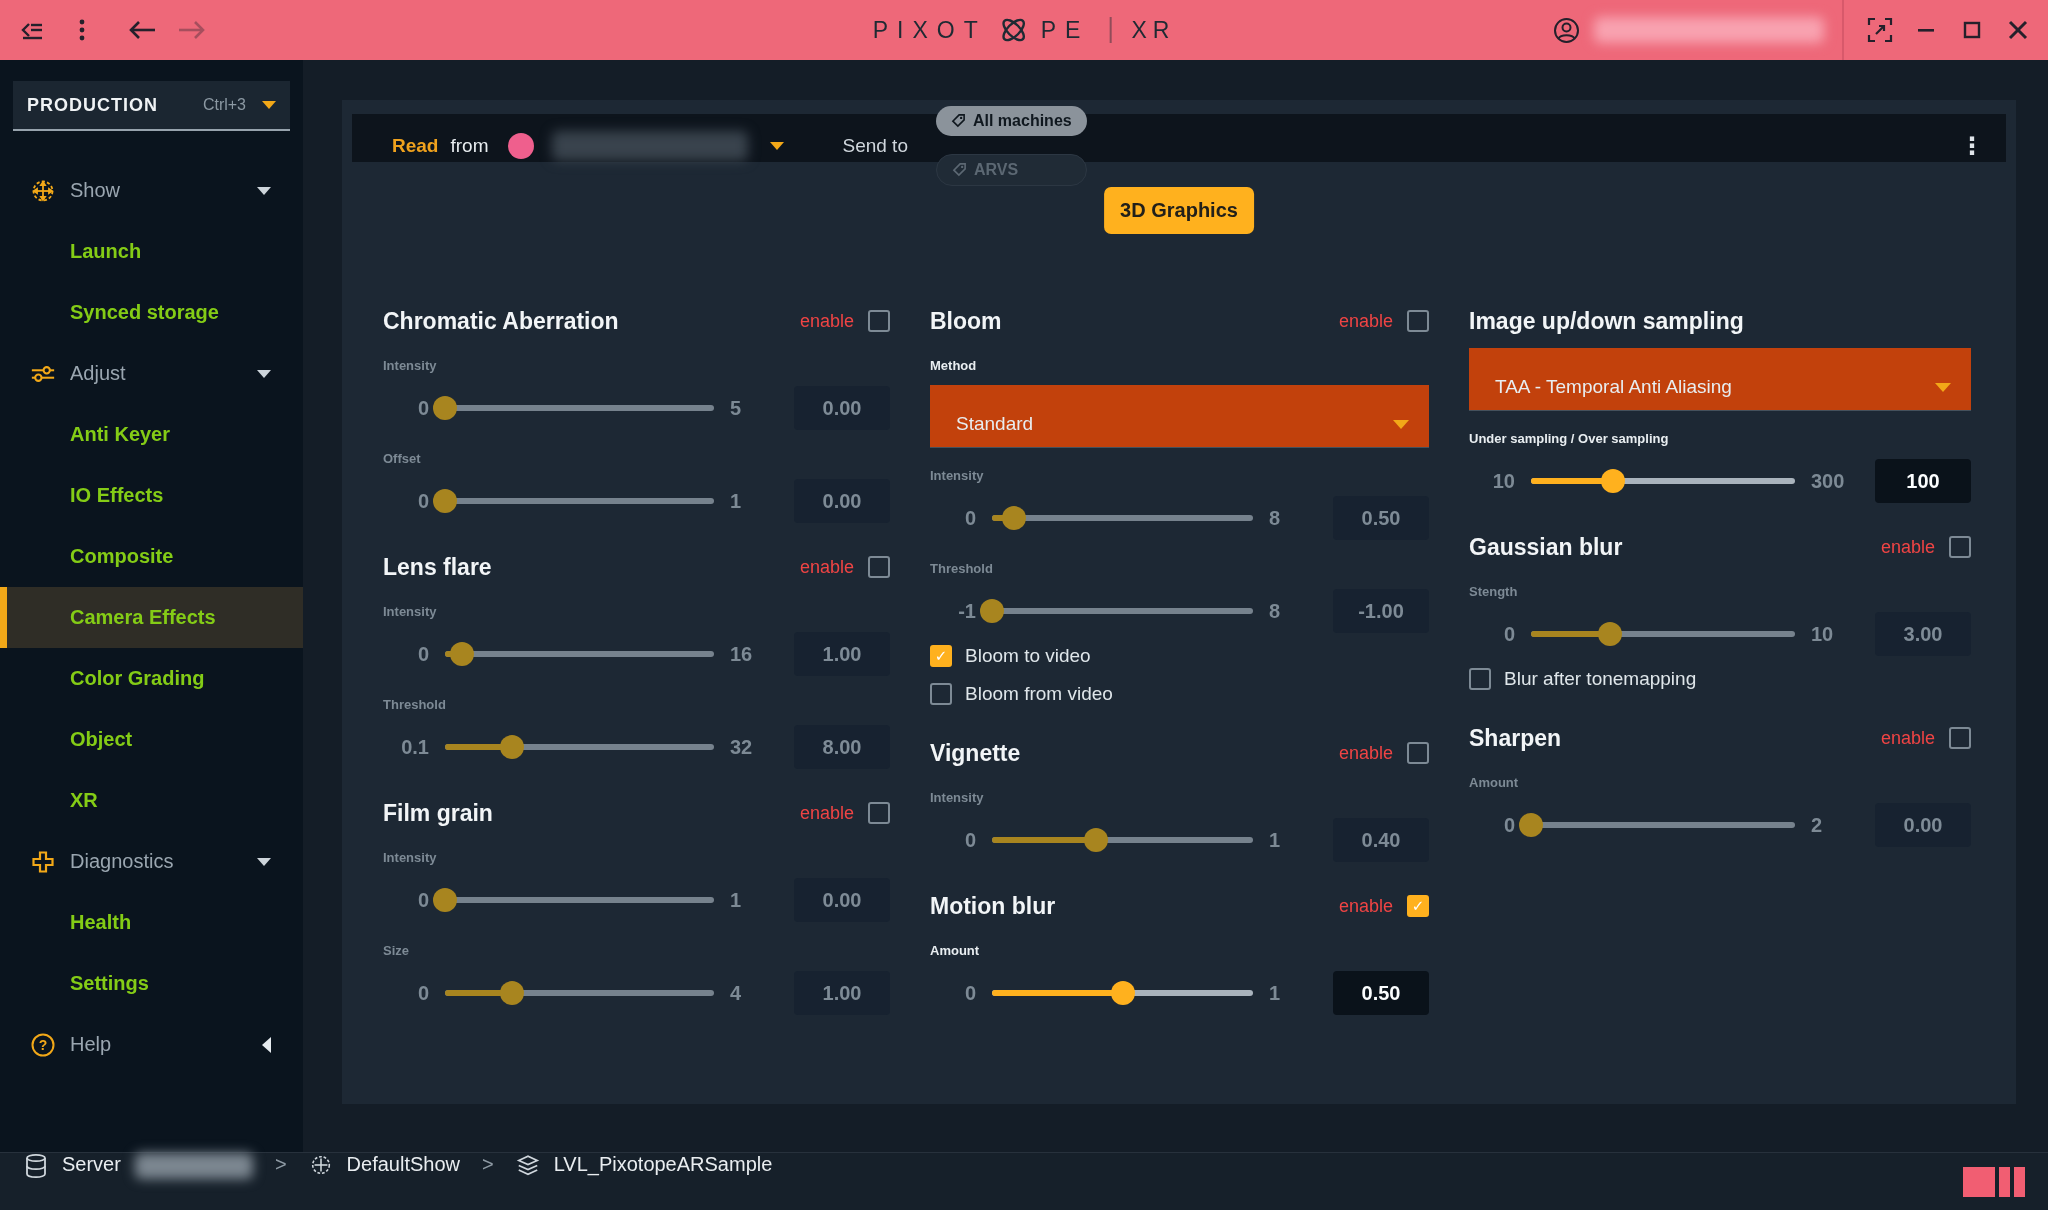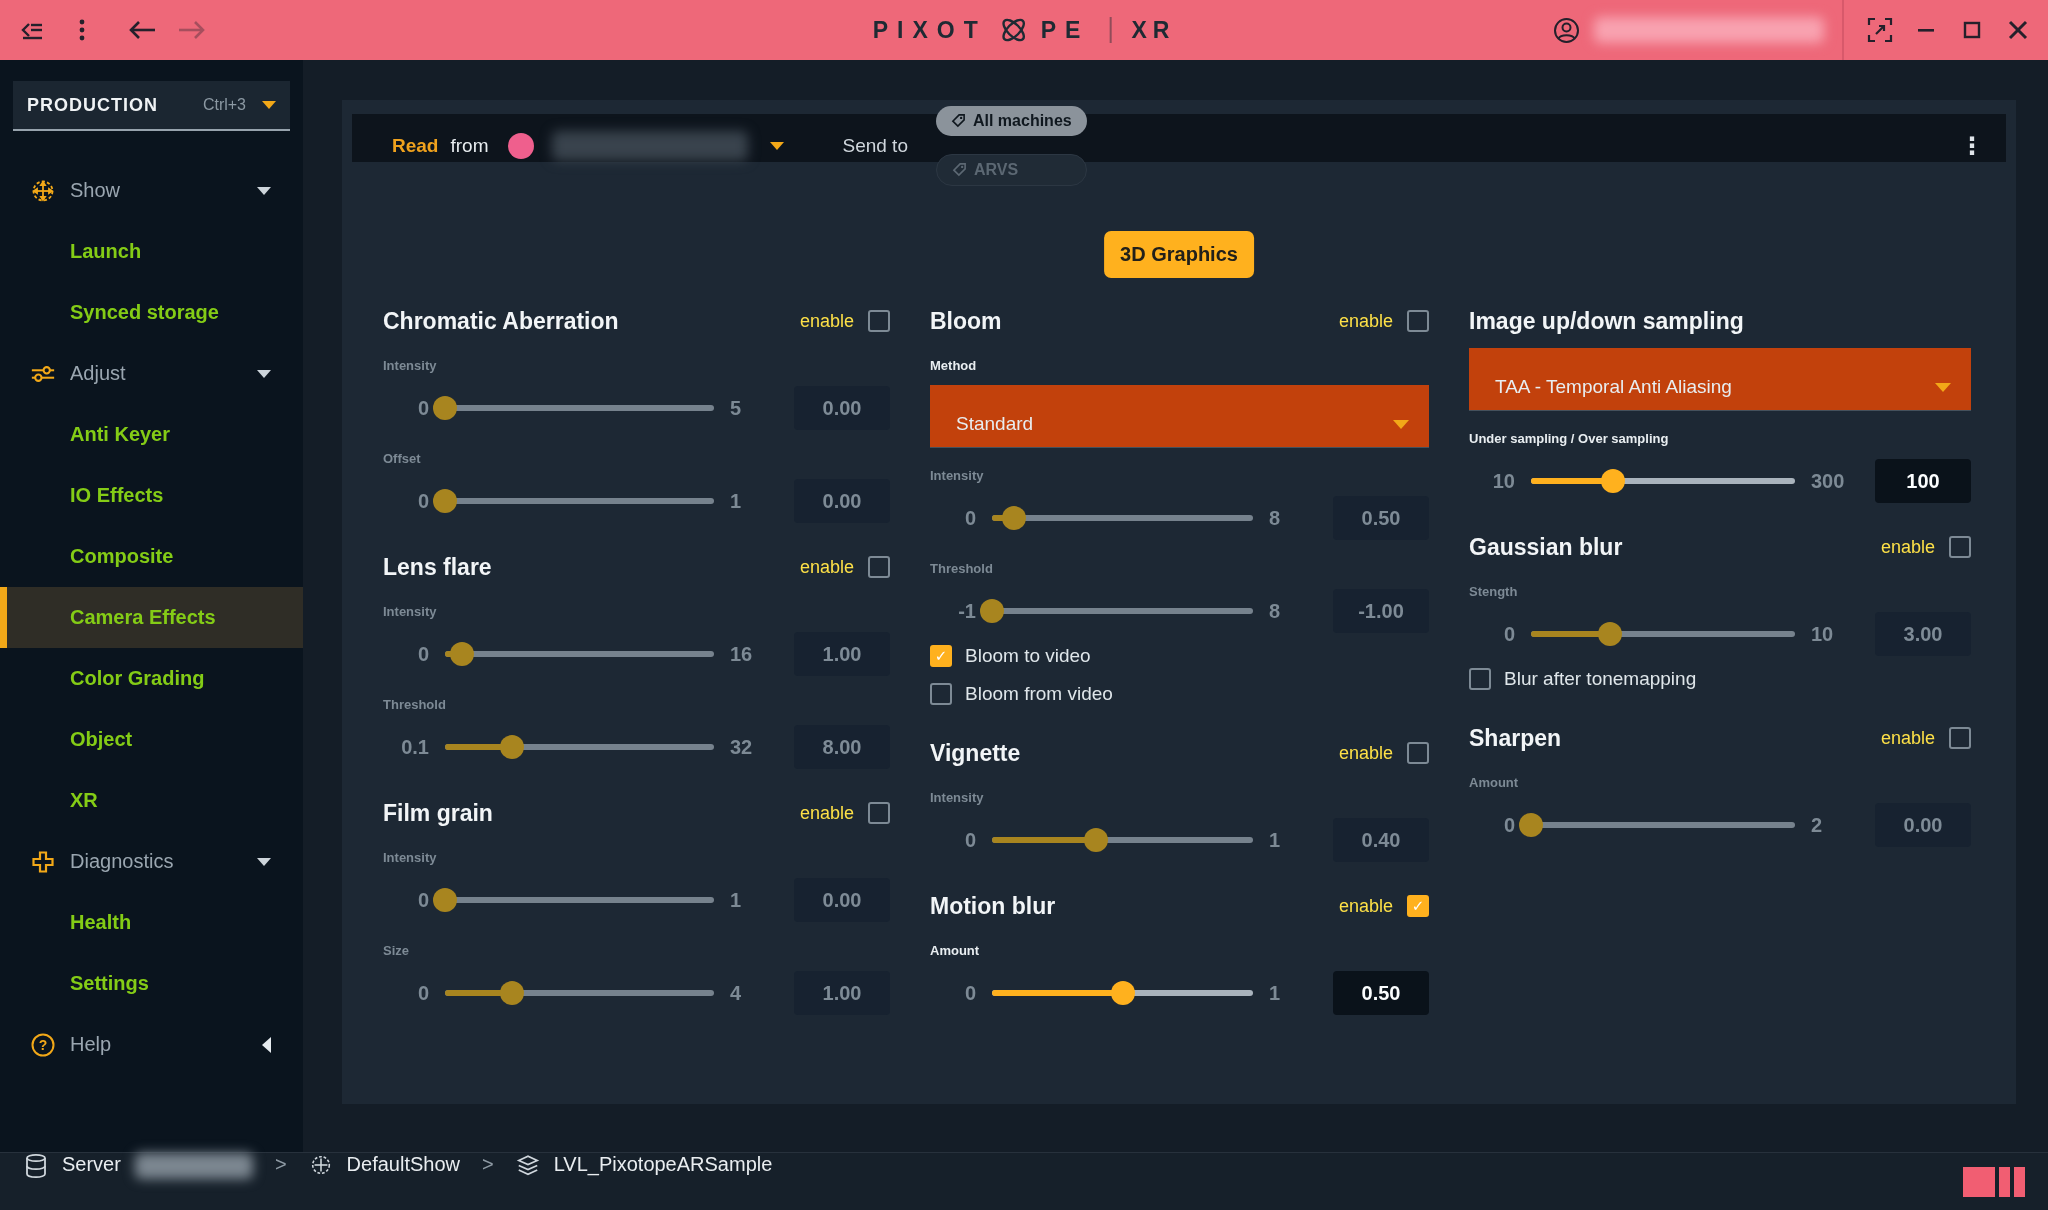--- a/index.html
+++ b/index.html
@@ -2,21 +2,21 @@
 <html><head>
 <meta charset="utf-8">
 <style>
   html,body{margin:0;padding:0;width:2048px;height:1210px;overflow:hidden;background:#141d27;
     font-family:"Liberation Sans","DejaVu Sans",sans-serif;-webkit-font-smoothing:antialiased;}
   
   #topbar{position:absolute;left:0;top:0;width:2048px;height:60px;background:#ee6879;display:flex;align-items:center;}
   .tb-icon{display:flex;align-items:center;justify-content:center;width:36px;height:36px;cursor:pointer;}
   #tb-left{display:flex;align-items:center;gap:14px;padding-left:14px;}
   #logo{position:absolute;left:50%;top:0;height:60px;transform:translateX(-50%);display:flex;align-items:center;gap:14px;}
-  .logo-txt{font-weight:bold;font-size:23px;letter-spacing:9px;color:#1e2a33;}
+  .logo-txt{font-weight:normal;font-size:23px;letter-spacing:9px;color:#1e2a33;}
   .logo-div{width:2px;height:26px;background:#1e2a33;opacity:.45;}
   #tb-right{position:absolute;right:0;top:0;height:60px;display:flex;align-items:center;gap:10px;padding-right:12px;}
   .redact{border-radius:6px;filter:blur(6px);}
   #user-redact{width:230px;height:26px;background:#f8a2b0;}
   .tb-sep{width:2px;height:60px;background:#d8596b;margin:0 8px;}
   
   #sidebar{position:absolute;left:0;top:60px;width:303px;height:1092px;background:#0a141e;}
   #prod{position:absolute;left:13px;top:21px;width:277px;height:50px;background:#1b2631;border-bottom:2px solid #97a3ad;
     display:flex;align-items:center;gap:16px;padding:0 14px;box-sizing:border-box;cursor:pointer;}
   #prod .plabel{color:#f0f3f5;font-weight:bold;font-size:18px;letter-spacing:1px;}
@@ -41,28 +41,28 @@
   .t-from{color:#e8edf0;font-size:19px;}
   .pinkdot{width:26px;height:26px;border-radius:50%;background:#ef5f8d;margin-left:8px;}
   #machine-redact{width:196px;height:30px;background:#39434d;margin-left:6px;}
   .t-chev{margin-left:10px;width:0;height:0;border-left:7px solid transparent;border-right:7px solid transparent;border-top:8px solid #f2a818;}
   .t-sendto{color:#cfd6dc;font-size:19px;margin-left:46px;}
   .pill{height:30px;border-radius:16px;display:flex;align-items:center;gap:7px;padding:0 15px;font-size:16px;font-weight:bold;cursor:pointer;}
   .pill.on{background:#8b939b;color:#10181f;}
   .pill.off{background:#202b36;color:#5c6873;border:1px solid #2c3743;}
   .kebab{margin-left:auto;color:#dfe5ea;font-size:24px;font-weight:bold;letter-spacing:0;cursor:pointer;line-height:1;}
   #gbtn{position:absolute;left:50%;top:87px;transform:translateX(-50%);background:#ffb11e;color:#22201a;font-weight:bold;
-    font-size:20px;border:none;border-radius:7px;padding:12px 16px;cursor:pointer;margin-top:44px;}
+    font-size:20px;border:none;border-radius:7px;padding:12px 16px;cursor:pointer;}
   
   #columns{position:absolute;left:41px;top:204px;display:grid;grid-template-columns:507px 499px 502px;column-gap:40px;}
   .sec{margin-bottom:26px;}
   .sec-head{display:flex;align-items:center;height:34px;margin-bottom:10px;}
   .sec-title{color:#f2f5f7;font-size:23px;font-weight:bold;}
   .enable-wrap{margin-left:auto;display:flex;align-items:center;gap:14px;}
-  .enable-lbl{color:#fde047;font-size:18px;margin-left:24px;}
+  .enable-lbl{color:#ef4444;font-size:18px;margin-left:24px;}
   .cbox{width:22px;height:22px;border:2px solid #7d8a95;border-radius:3px;box-sizing:border-box;cursor:pointer;
     display:flex;align-items:center;justify-content:center;}
   .cbox.checked{background:#ffb11e;border-color:#ffb11e;color:#fff;font-size:15px;font-weight:bold;}
   .param-label{margin:20px 0 12px;font-size:13px;font-weight:bold;}
   .param-label.dim{color:#7d8a95;}
   .param-label.lit{color:#e9eef1;}
   .slider-row{display:flex;align-items:center;height:46px;}
   .smin{width:46px;text-align:right;margin-right:16px;color:#7d8a95;font-size:20px;font-weight:bold;}
   .smax{width:46px;text-align:left;margin-left:16px;color:#7d8a95;font-size:20px;font-weight:bold;}
   .track{flex:1;height:6px;border-radius:3px;background:#76828d;position:relative;cursor:pointer;}

